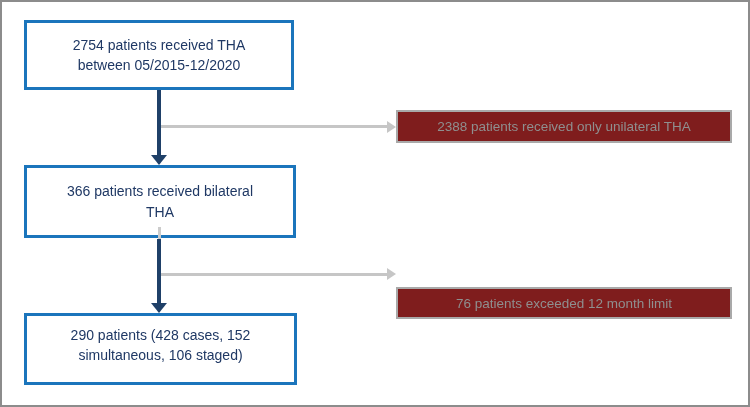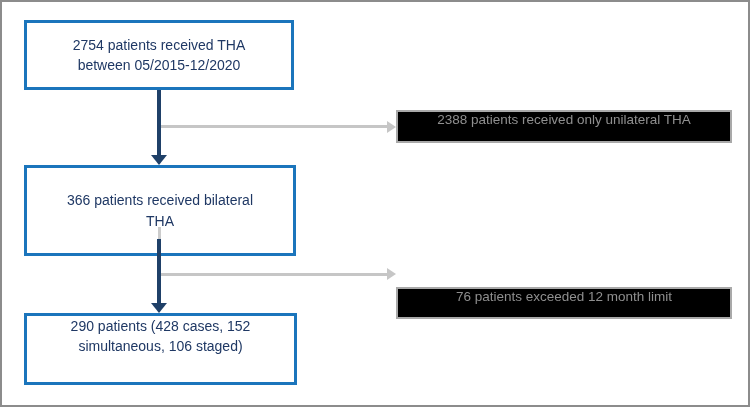--- a/index.html
+++ b/index.html
@@ -25,28 +25,29 @@
     display: flex;
     flex-direction: column;
     align-items: center;
     justify-content: center;
     text-align: center;
     color: var(--box-text, #1f3864);
     font-size: 14px;
     line-height: 1.45;
   }
   #box-total    { left: 22px; top: 18px;  width: 270px; height: 70px; }
-  #box-bilateral{ left: 22px; top: 163px; width: 272px; height: 91px; }
-  #box-final    { left: 22px; top: 311px; width: 273px; height: 72px; justify-content: flex-start; }
+  #box-bilateral{ left: 22px; top: 163px; width: 272px; height: 73px; }
+  #box-final    { left: 22px; top: 311px; width: 273px; height: 72px; justify-content: flex-start; padding-top: 9px; }
   .excl-box {
     position: absolute;
     box-sizing: border-box;
     border: 2px solid var(--exclusion-border, #a9a9a9);
-    background: #000000;
+    background: #7f1d1d;
     display: flex;
+    align-items: center;
     justify-content: center;
     text-align: center;
     color: var(--exclusion-text, #8f8f8f);
     font-size: 13.5px;
   }
   #excl-unilateral { left: 394px; top: 108px; width: 336px; height: 33px; }
   #excl-limit      { left: 394px; top: 257px; width: 336px; height: 32px; margin-top: 28px; }
   .vline {
     position: absolute;
     width: 4px;

